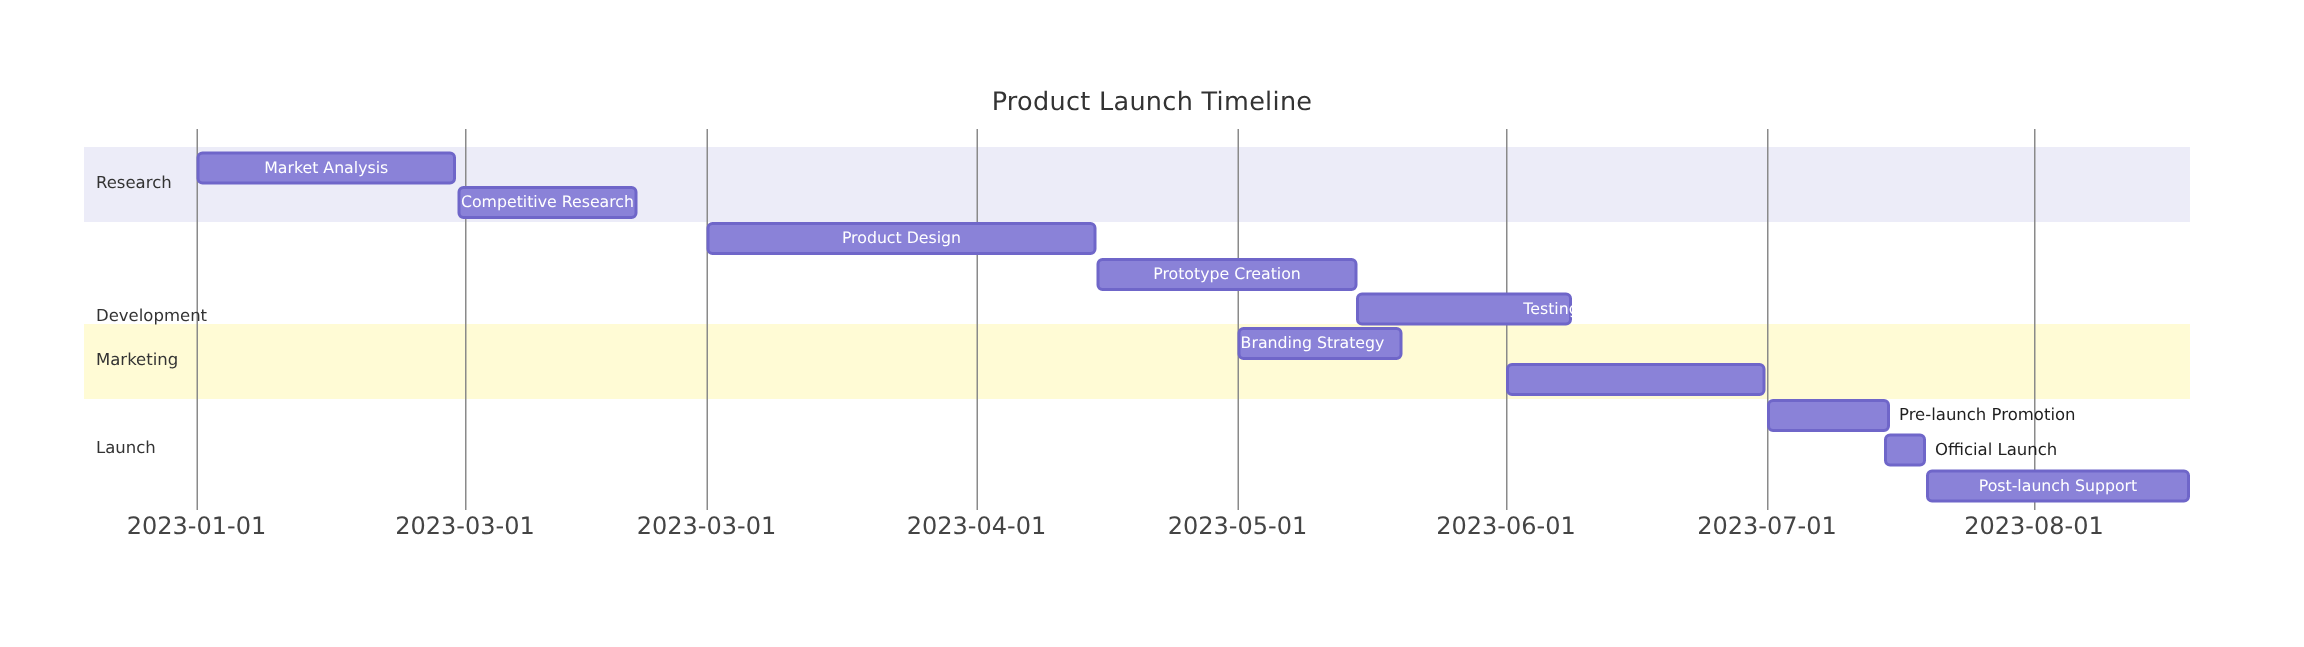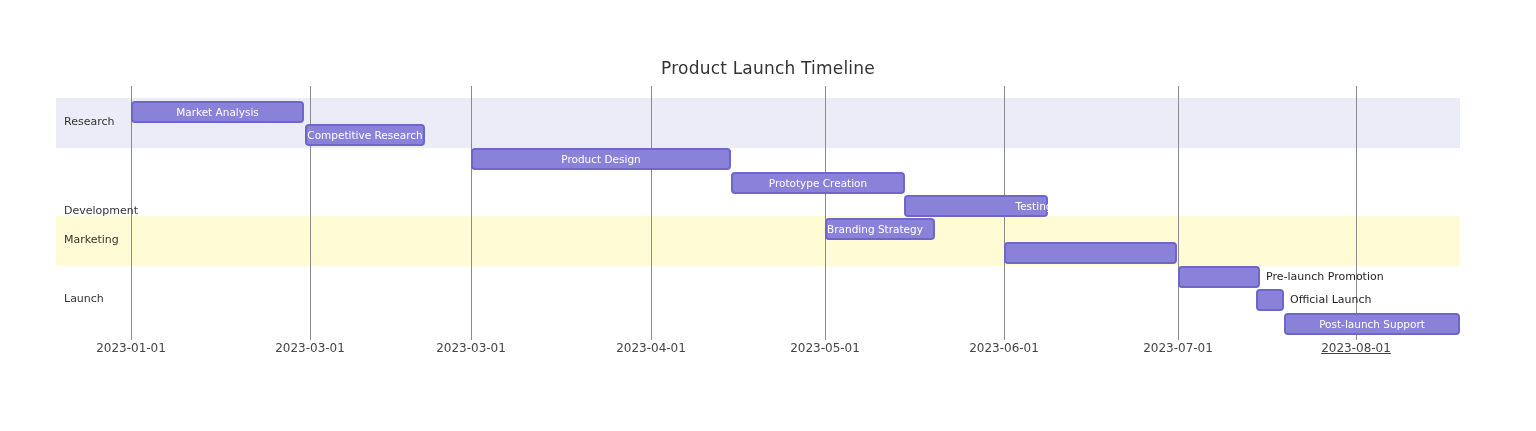--- a/index.html
+++ b/index.html
@@ -64,21 +64,21 @@
     top: 86px;
     width: 1px;
     height: 254px;
     background: #8a8a8a;
   }
 
   
   .tick-label {
     position: absolute;
     top: 341px;
-    font-size: 12px;
+    font-size: 16px;
     color: #444444;
     transform: translateX(-50%);
     white-space: nowrap;
   }
 
   
   .task-bar {
     position: absolute;
     height: 22px;
     background: #8a82d8;
@@ -128,21 +128,21 @@
       <div class="section-label" style="top: 174px; margin-top: 30px;">Development</div>
       <div class="section-label" style="top: 233px;">Marketing</div>
       <div class="section-label" style="top: 292px;">Launch</div>
       <div class="tick-label" style="left: 131px;">2023-01-01</div>
       <div class="tick-label" style="left: 310px;">2023-03-01</div>
       <div class="tick-label" style="left: 471px;">2023-03-01</div>
       <div class="tick-label" style="left: 651px;">2023-04-01</div>
       <div class="tick-label" style="left: 825px;">2023-05-01</div>
       <div class="tick-label" style="left: 1004px;">2023-06-01</div>
       <div class="tick-label" style="left: 1178px;">2023-07-01</div>
-      <div class="tick-label" style="left: 1356px; text-decoration: underline;">2023-08-01</div>
+      <div class="tick-label" style="left: 1356px;">2023-08-01</div>
       <div class="task-bar" title="Market Analysis" style="left: 131px; top: 101px; width: 173px; background: rgb(138, 130, 216); border-color: rgb(111, 102, 201);"></div>
       <div class="task-label-inside" style="left: 131px; width: 173px; color: rgb(255, 255, 255); top: 101px;">Market Analysis</div>
       <div class="task-bar" title="Competitive Research" style="left: 305px; top: 124px; width: 120px; background: rgb(138, 130, 216); border-color: rgb(111, 102, 201);"></div>
       <div class="task-label-inside" style="left: 305px; width: 120px; color: rgb(255, 255, 255); top: 124px;">Competitive Research</div>
       <div class="task-bar" title="Product Design" style="left: 471px; top: 148px; width: 260px; background: rgb(138, 130, 216); border-color: rgb(111, 102, 201);"></div>
       <div class="task-label-inside" style="left: 471px; width: 260px; color: rgb(255, 255, 255); top: 148px;">Product Design</div>
       <div class="task-bar" title="Prototype Creation" style="left: 731px; top: 172px; width: 174px; background: rgb(138, 130, 216); border-color: rgb(111, 102, 201);"></div>
       <div class="task-label-inside" style="left: 731px; width: 174px; color: rgb(255, 255, 255); top: 172px;">Prototype Creation</div>
       <div class="task-bar" title="Testing" style="left: 904px; top: 195px; width: 144px; background: rgb(138, 130, 216); border-color: rgb(111, 102, 201);"></div>
       <div class="task-label-inside" style="left: 904px; width: 172px; color: rgb(255, 255, 255); top: 195px; margin-left: 44px;">Testing</div>

